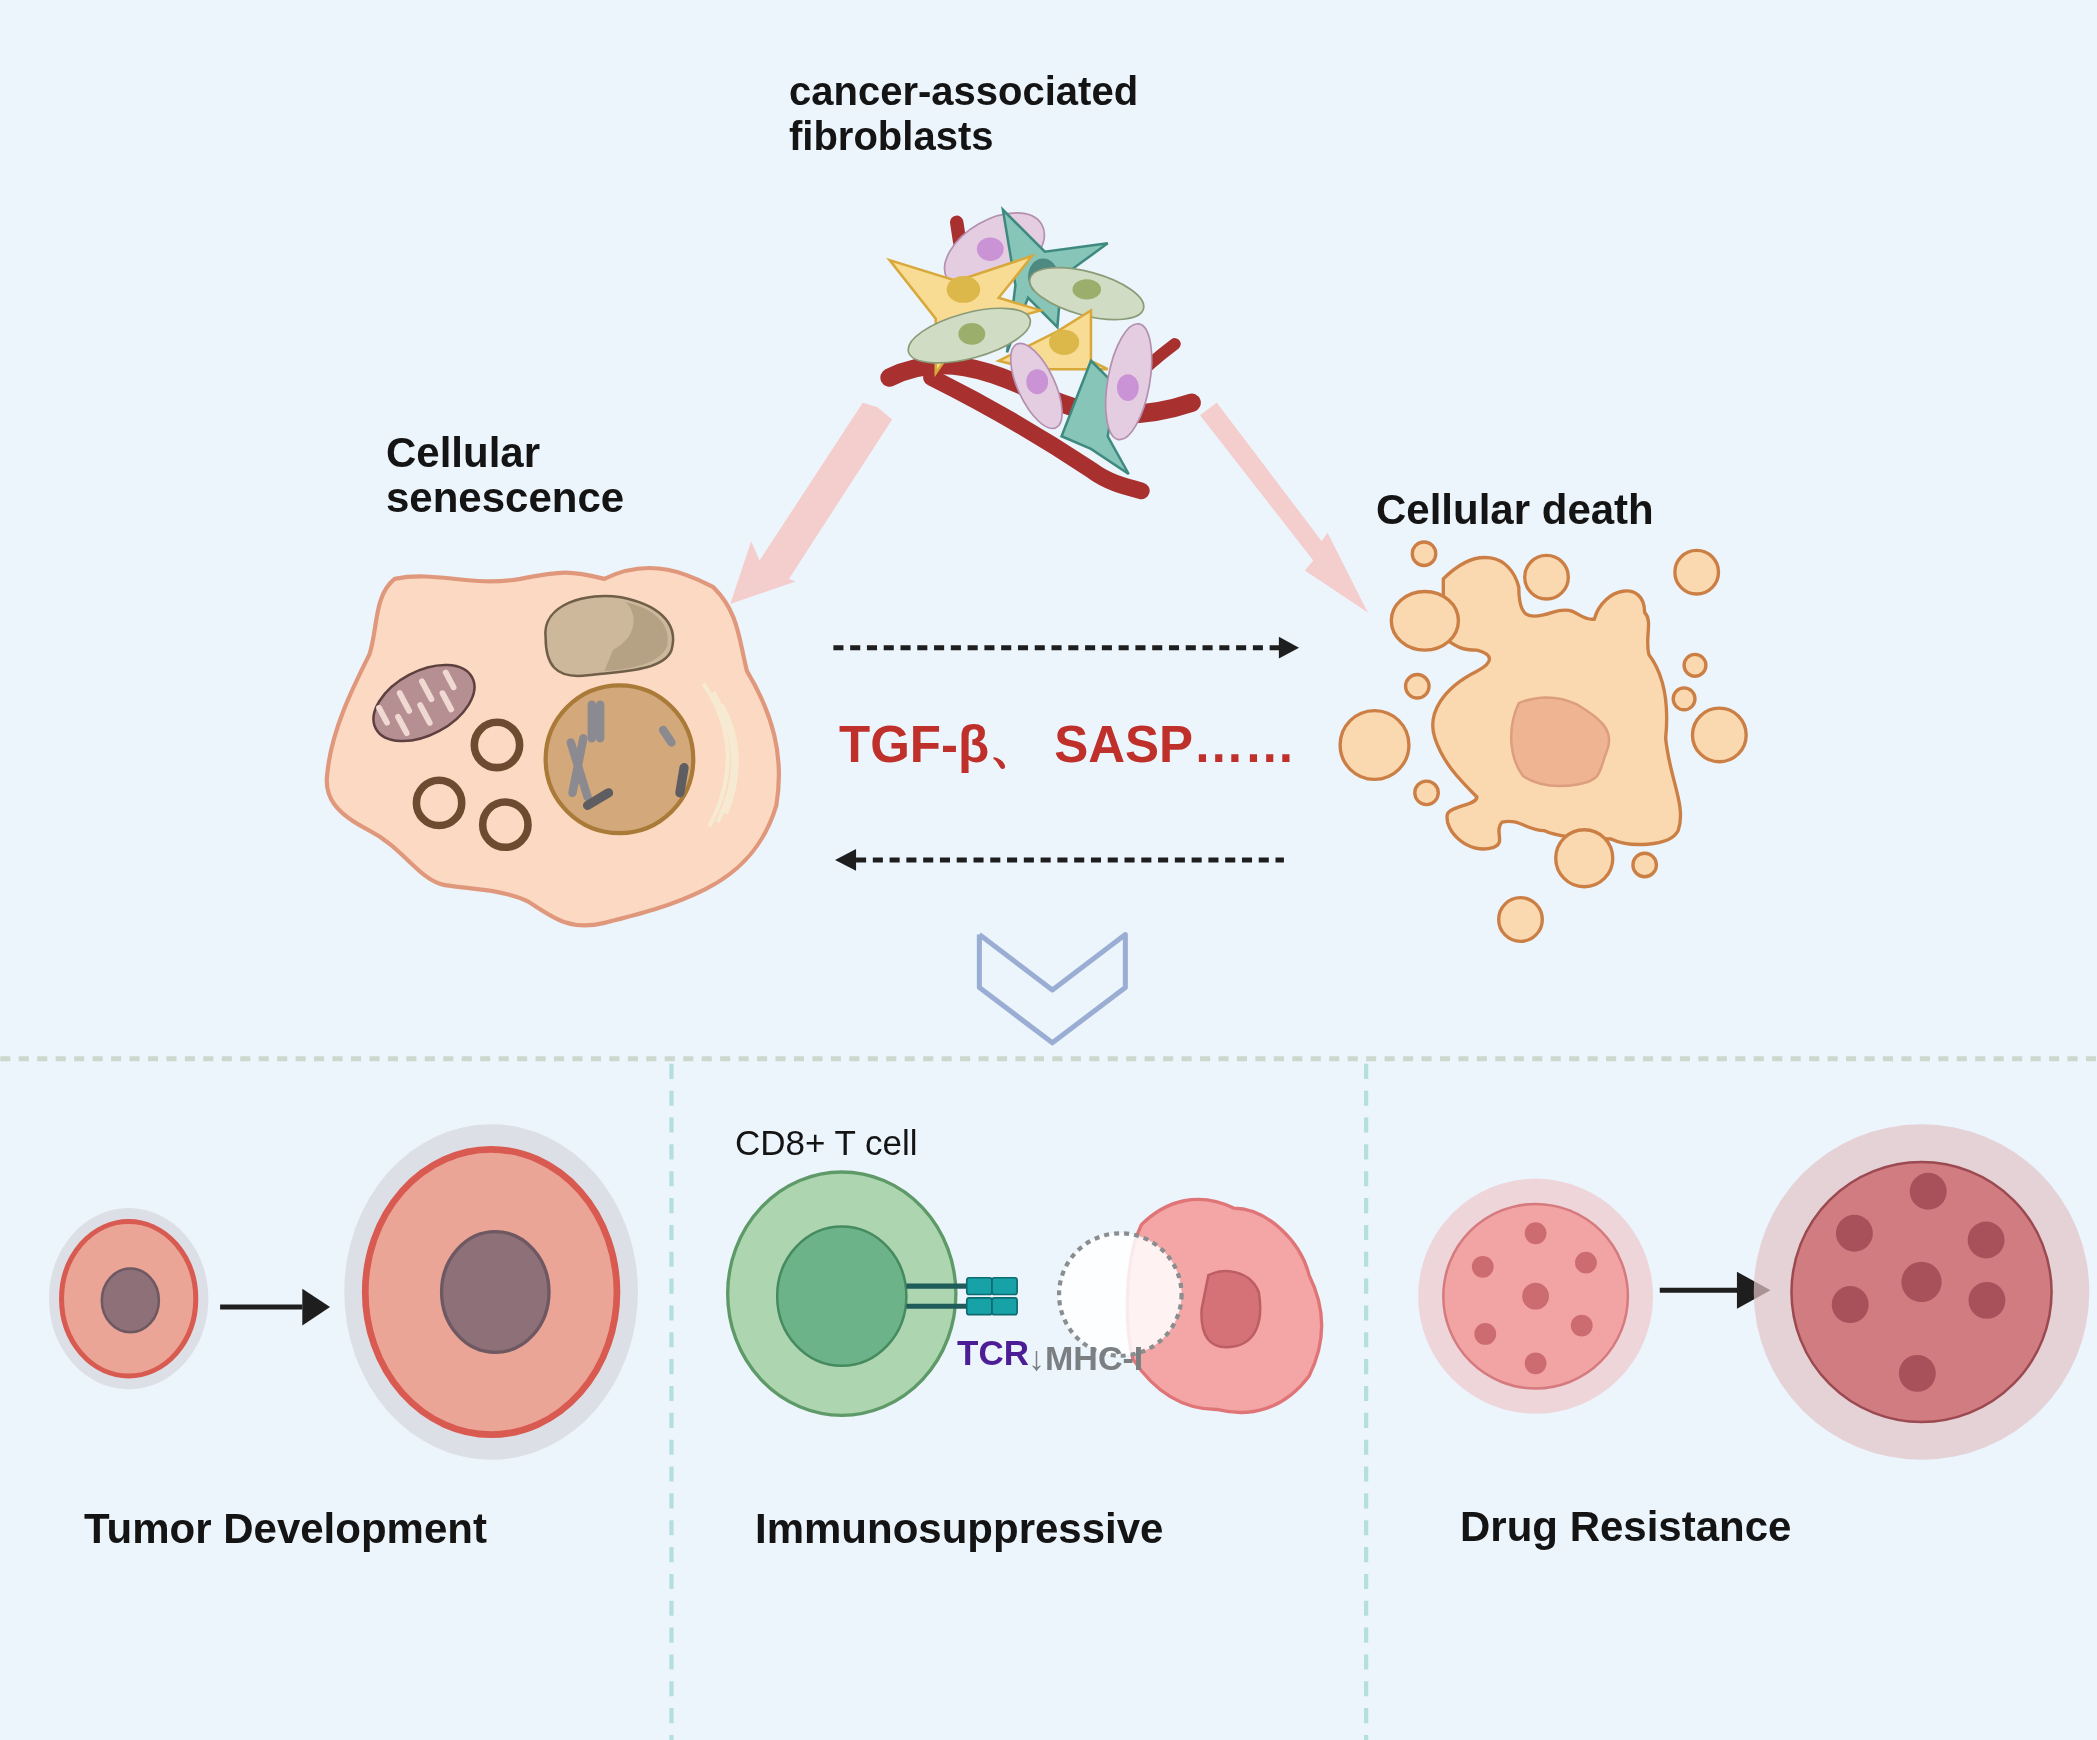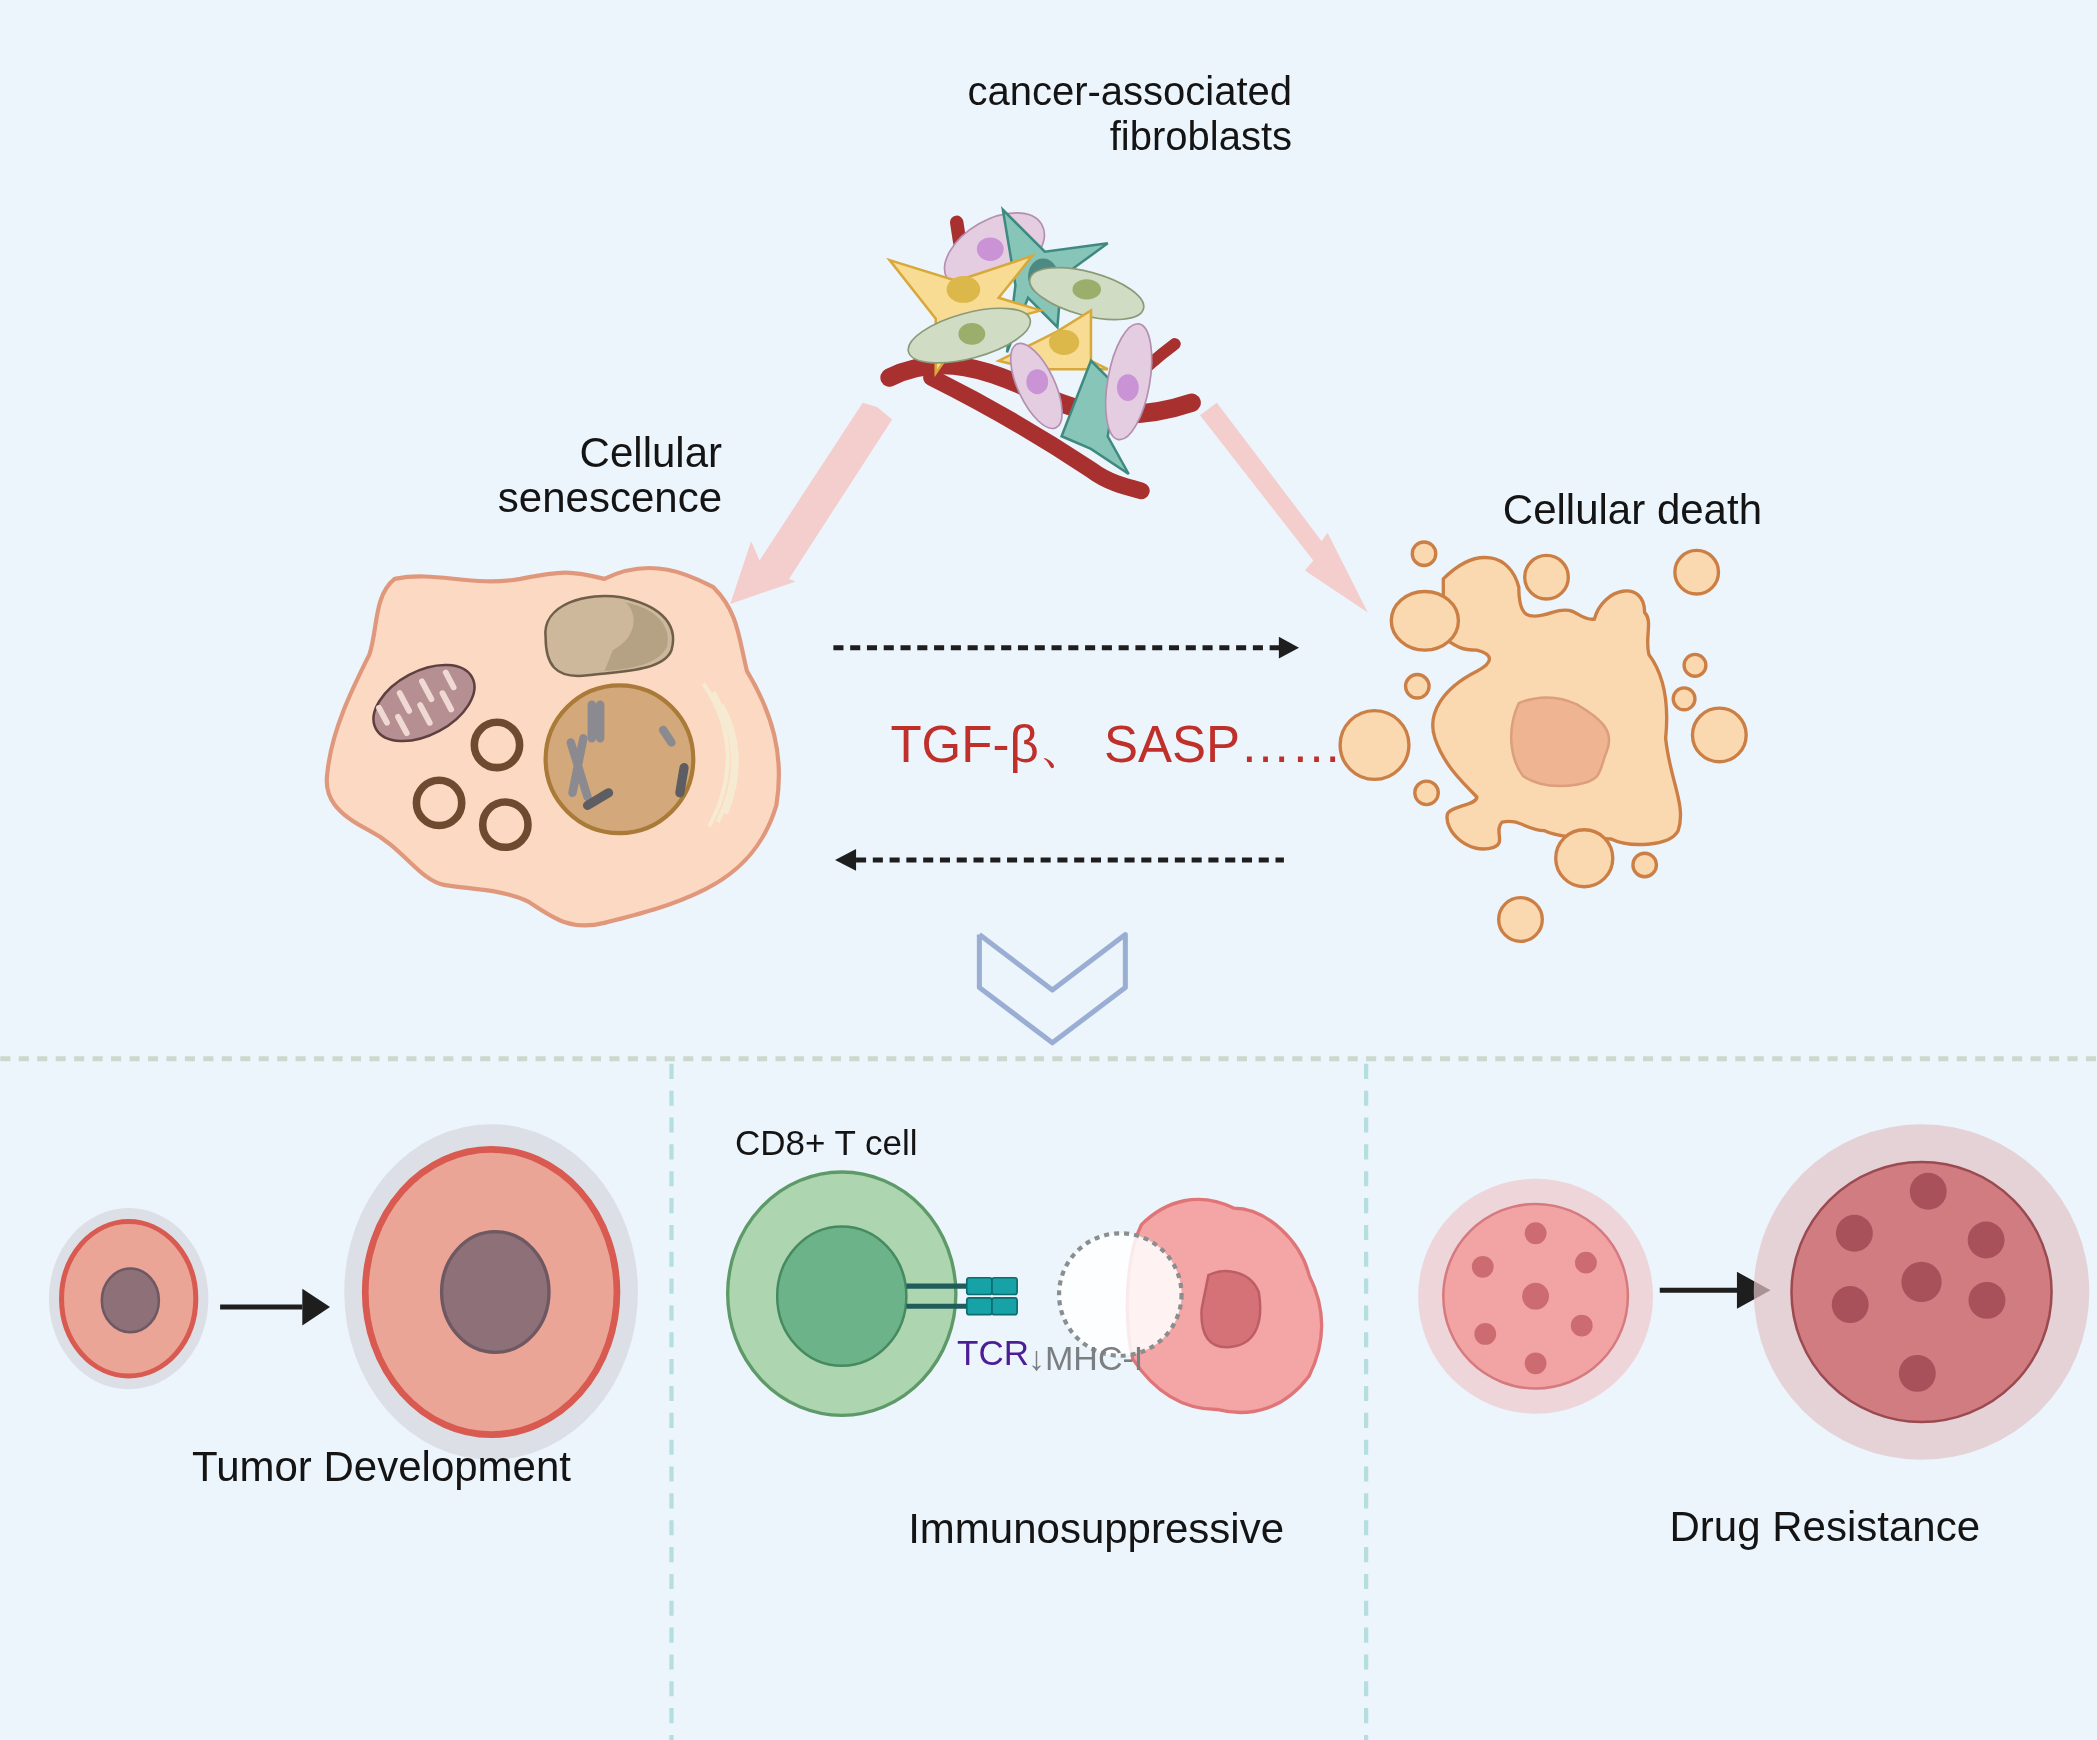--- a/index.html
+++ b/index.html
@@ -1,26 +1,26 @@
 <!DOCTYPE html>
 <html style="font-size:13.4px"><head>
 <meta charset="utf-8">
 <style>
   html, body { margin: 0; padding: 0; }
   body { width: 2098px; height: 1740px; background: #ecf4fc; position: relative; overflow: hidden; font-family: "Liberation Sans", sans-serif; }
-  .lbl { position: absolute; font-family: "Liberation Sans", sans-serif; font-weight: normal; color: #141414; text-align: right; line-height: 1.1; white-space: nowrap; }
+  .lbl { position: absolute; font-family: "Liberation Sans", sans-serif; font-weight: bold; color: #141414; text-align: left; line-height: 1.1; white-space: nowrap; }
   .stage { position: absolute; left: 0; top: 0; width: 2098px; height: 1740px; }
   #title { left: 789px; top: 69px; width: 503px; font-size: 40px; line-height: 45px; }
   #sen-label { left: 386px; top: 430px; width: 336px; font-size: 42px; line-height: 45px; }
   #death-label { left: 1376px; top: 487px; width: 386px; font-size: 42px; }
   #mediators { left: 839px; top: 717px; width: 503px; font-size: 51px; color: #c0302b; }
   #cd8 { left: 735px; top: 1124px; font-weight: normal; font-size: 35px; text-align: left; }
   #tcr { left: 957px; top: 1334px; font-size: 35px; color: #4c1d95; }
   #mhc { left: 1028px; top: 1340px; font-size: 34px; color: #7b7f82; }
-  #p1 { left: 84px; top: 1444px; width: 487px; font-size: 42px; }
+  #p1 { left: 84px; top: 1506px; width: 487px; font-size: 42px; }
   #p2 { left: 755px; top: 1506px; width: 529px; font-size: 42px; line-height: 45px; }
   #p3 { left: 1460px; top: 1504px; width: 520px; font-size: 42px; }
 </style>
 </head>
 <body>
 
 <svg class="stage" viewBox="0 0 2500 2074" width="2098" height="1740">
 
   <line x1="0" y1="1262" x2="2500" y2="1262" stroke="#cbd8cd" stroke-width="6" stroke-dasharray="12 10"></line>
   <line x1="800" y1="1268" x2="800" y2="2074" stroke="#b4dedf" stroke-width="5" stroke-dasharray="18 14"></line>

